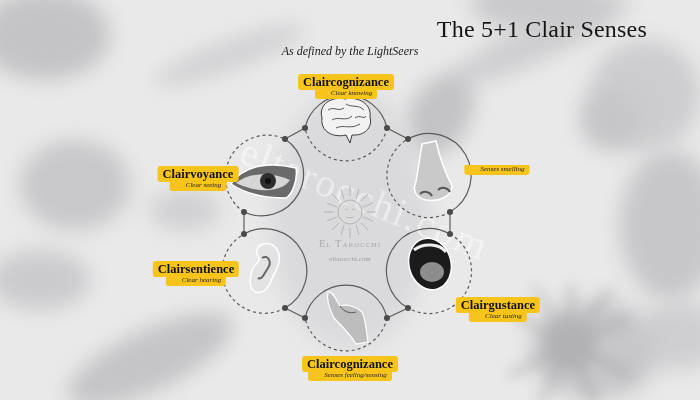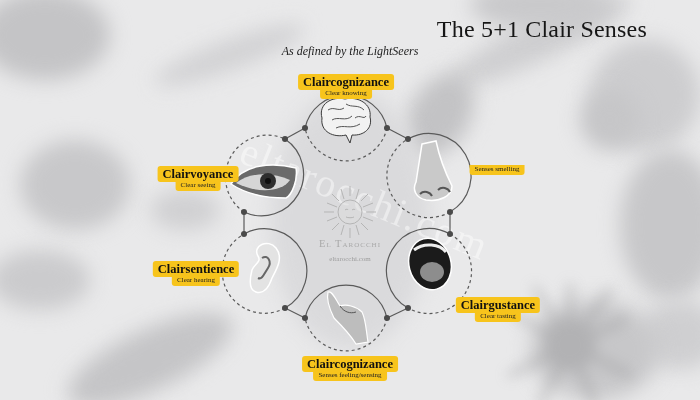--- a/index.html
+++ b/index.html
@@ -26,22 +26,22 @@
 
   .label {
     position: absolute; display: flex; flex-direction: column; align-items: center;
     transform: translateX(-50%);
   }
   .label .name {
     background: #f7c41c; color: #111; font-weight: bold; font-size: 12.5px;
     padding: 1px 5px 1px 5px; border-radius: 3px; line-height: 14px; white-space: nowrap;
   }
   .label .desc {
-    background: #f7c41c; color: #222; font-size: 7px;
-    padding: 0px 5px 1px 5px; border-radius: 0 0 3px 3px; line-height: 9px; white-space: nowrap;
+    background: #f7c41c; color: #222; font-style: italic; font-size: 7px;
+    padding: 0px 5px 1px 16px; border-radius: 0 0 3px 3px; line-height: 9px; white-space: nowrap;
     margin-top: -1px;
   }
 
   .brand {
     position: absolute; left: 300px; top: 238px; width: 100px; text-align: center;
     color: #a9a9a9; font-size: 10.5px; letter-spacing: 1px; font-variant: small-caps; font-family: Liberation Serif, serif;
   }
   .brand-url {
     position: absolute; left: 300px; top: 255px; width: 100px; text-align: center;
     color: #9c9c9c; font-size: 7px;

